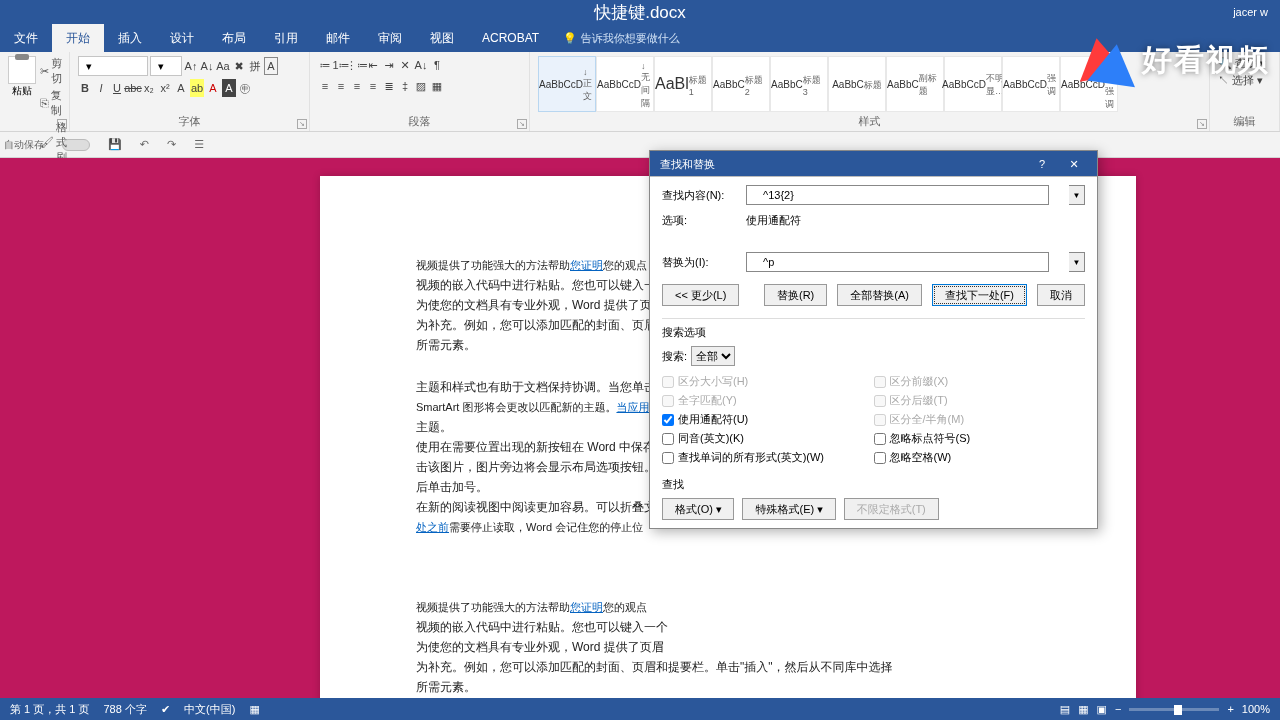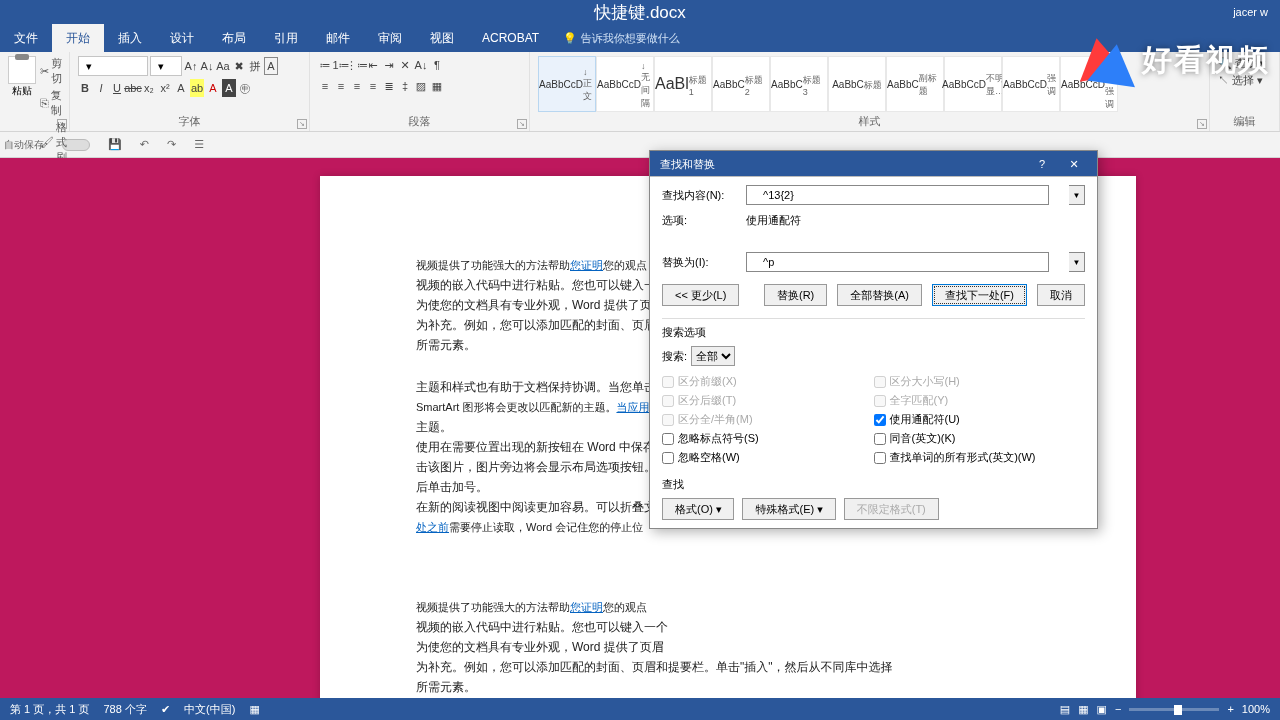--- a/index.html
+++ b/index.html
@@ -313,59 +313,59 @@
     <div class="opts">
       <div style="margin-bottom:6px">搜索选项</div>
       <div class="opts-row">
         <span>搜索:</span>
         <select class="small"><option>全部</option></select>
       </div>
       <div class="opts-cols">
         <div class="opts-col">
           <label class="chk dis">
               <input type="checkbox" disabled="" style="">
+              <span>区分大小写(H)</span>
+            </label>
+          <label class="chk dis">
+              <input type="checkbox" disabled="" style="">
+              <span>全字匹配(Y)</span>
+            </label>
+          <label class="chk">
+              <input type="checkbox" checked="" style="">
+              <span>使用通配符(U)</span>
+            </label>
+          <label class="chk">
+              <input type="checkbox" style="">
+              <span>同音(英文)(K)</span>
+            </label>
+          <label class="chk">
+              <input type="checkbox" style="">
+              <span>查找单词的所有形式(英文)(W)</span>
+            </label>
+        </div>
+        <div class="opts-col">
+          <label class="chk dis">
+              <input type="checkbox" disabled="" style="">
               <span>区分前缀(X)</span>
             </label>
           <label class="chk dis">
               <input type="checkbox" disabled="" style="">
               <span>区分后缀(T)</span>
             </label>
           <label class="chk dis">
               <input type="checkbox" disabled="" style="">
               <span>区分全/半角(M)</span>
             </label>
           <label class="chk">
               <input type="checkbox" style="">
               <span>忽略标点符号(S)</span>
             </label>
           <label class="chk">
               <input type="checkbox" style="">
               <span>忽略空格(W)</span>
-            </label>
-        </div>
-        <div class="opts-col">
-          <label class="chk dis">
-              <input type="checkbox" disabled="" style="">
-              <span>区分大小写(H)</span>
-            </label>
-          <label class="chk dis">
-              <input type="checkbox" disabled="" style="">
-              <span>全字匹配(Y)</span>
-            </label>
-          <label class="chk">
-              <input type="checkbox" checked="" style="">
-              <span>使用通配符(U)</span>
-            </label>
-          <label class="chk">
-              <input type="checkbox" style="">
-              <span>同音(英文)(K)</span>
-            </label>
-          <label class="chk">
-              <input type="checkbox" style="">
-              <span>查找单词的所有形式(英文)(W)</span>
             </label>
         </div>
       </div>
       <div class="sect-label">查找</div>
       <div style="display:flex;gap:8px">
         <button class="wbtn">格式(O) ▾</button>
         <button class="wbtn">特殊格式(E) ▾</button>
         <button class="wbtn" style="color:#aaa">不限定格式(T)</button>
       </div>
     </div>

